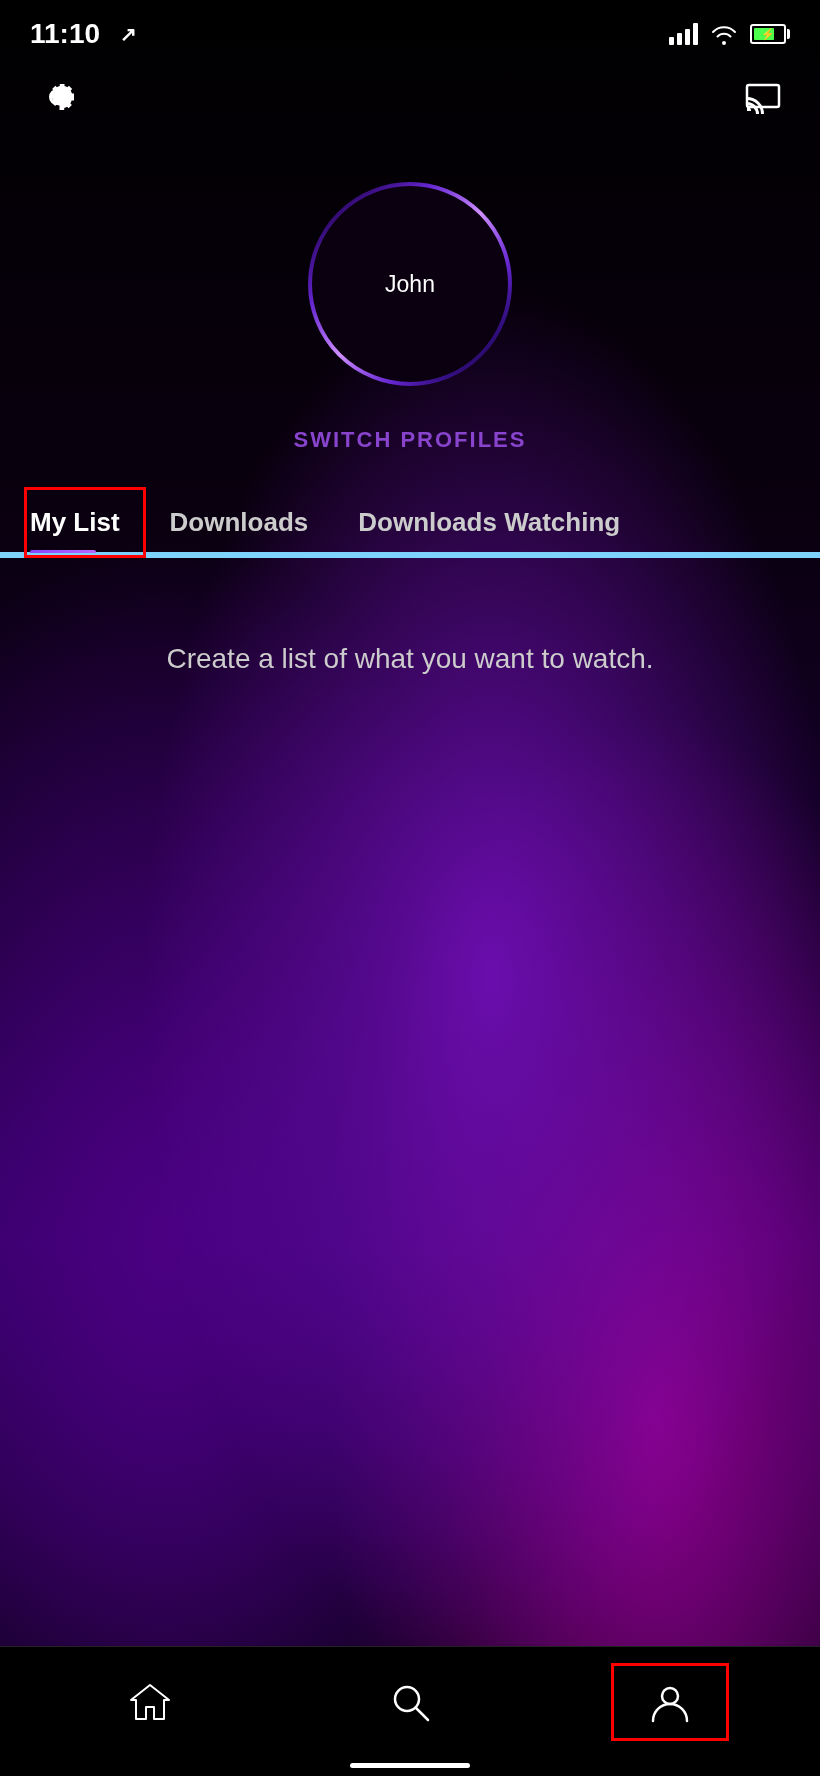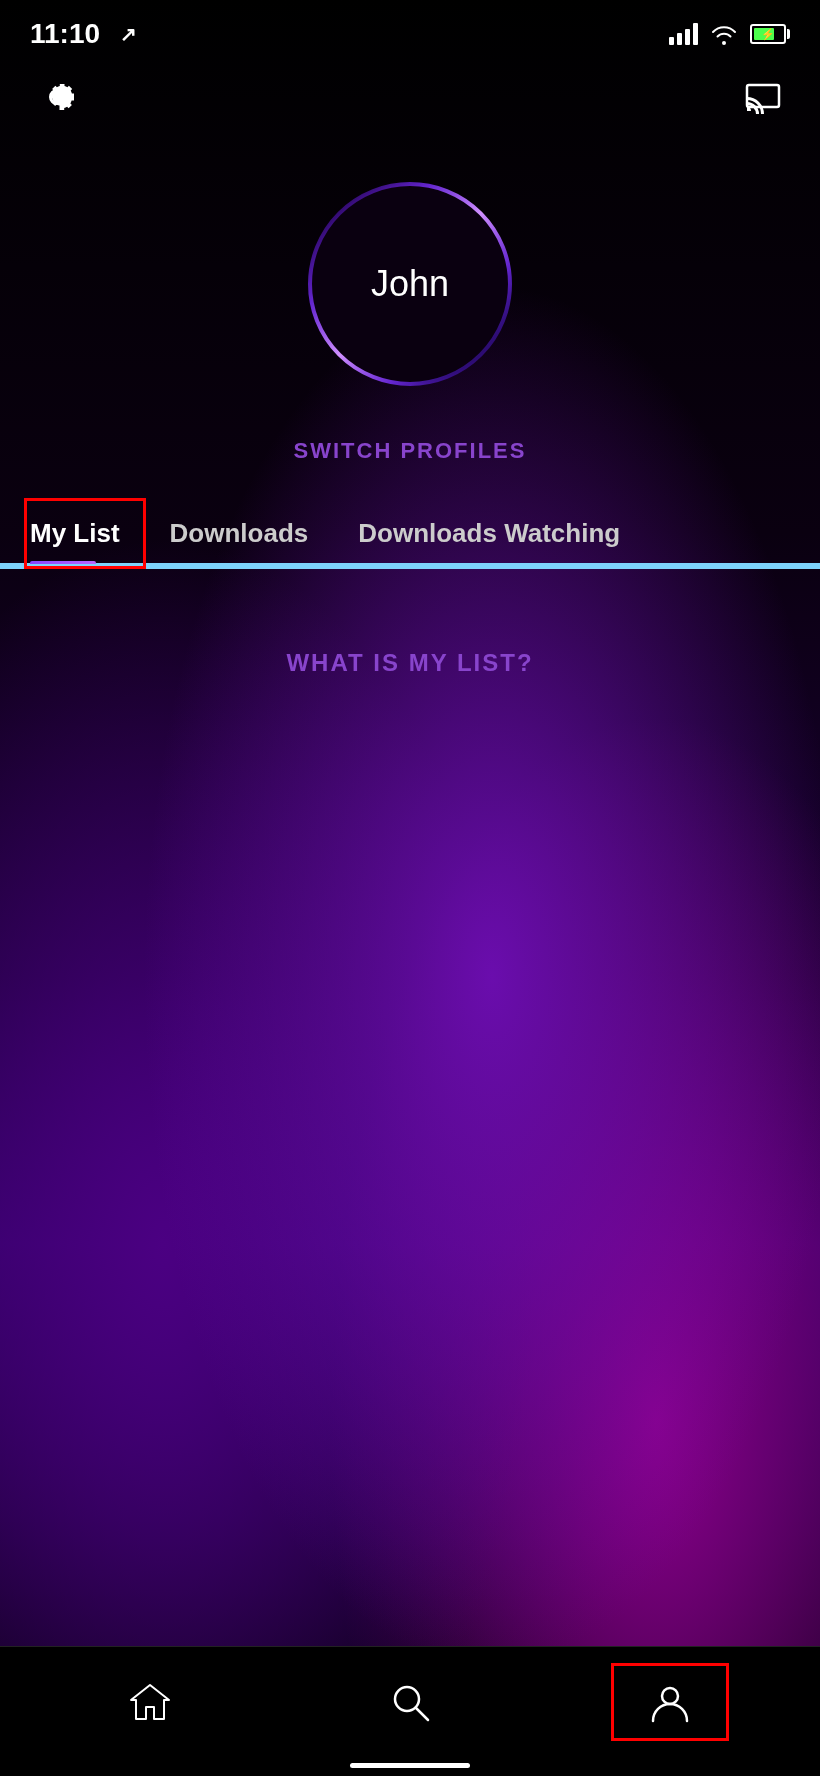--- a/index.html
+++ b/index.html
@@ -143,26 +143,26 @@
     }
 
     .profile-circle-wrapper {
       position: relative;
       width: 220px;
       height: 220px;
     }
 
     .profile-name {
       color: #fff;
-      font-size: 36px;
+      font-size: 23px;
       font-weight: 400;
     }
 
     .switch-profiles-btn {
-      margin-top: 44px;
+      margin-top: 33px;
       background: none;
       border: none;
       cursor: pointer;
       color: #8844cc;
       font-size: 22px;
       font-weight: 700;
       letter-spacing: 2px;
       text-transform: uppercase;
     }
 
@@ -372,21 +372,21 @@
   </button>
   <button class="tab">
     <span>Downloads</span>
   </button>
   <button class="tab">
     <span>Downloads Watching</span>
   </button>
 </div>
 
 <div class="main-content">
-  <button class="what-is-my-list-btn">WHAT IS MY LIST?</button>
+  <p class="empty-list-text">Create a list of what you want to watch.</p>
 </div>
 
 <div class="bottom-nav">
   <button class="nav-item">
     <svg width="46" height="46" viewBox="0 0 46 46" fill="none">
       <path d="M23 6L4 21h5v19h10V28h8v12h10V21h5L23 6z" stroke="white" stroke-width="2" fill="none" stroke-linejoin="round"></path>
     </svg>
   </button>
   <button class="nav-item">
     <svg width="46" height="46" viewBox="0 0 46 46" fill="none">

